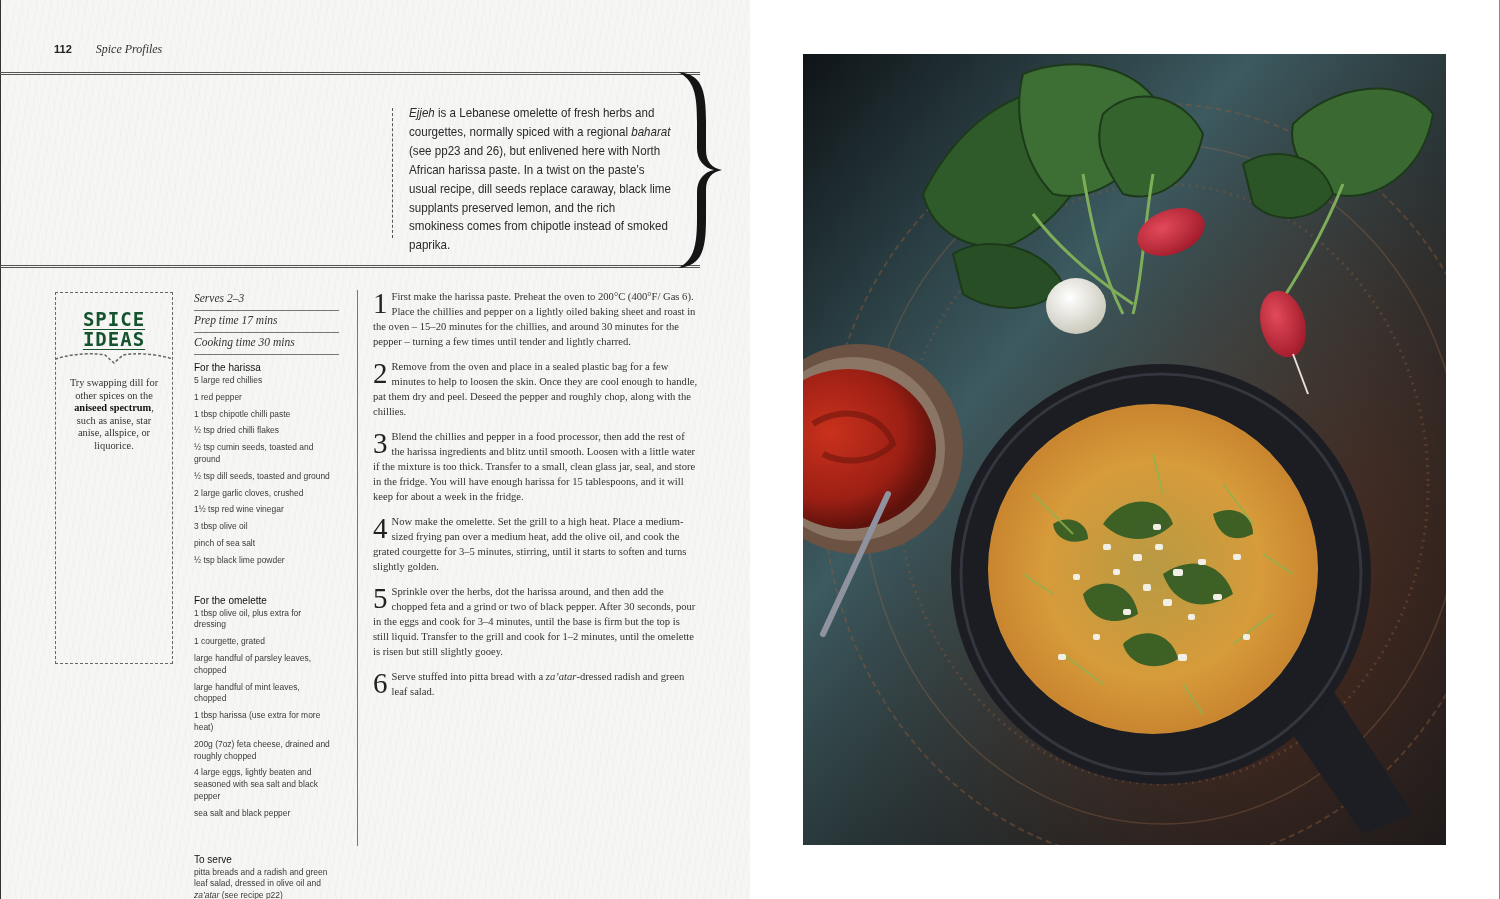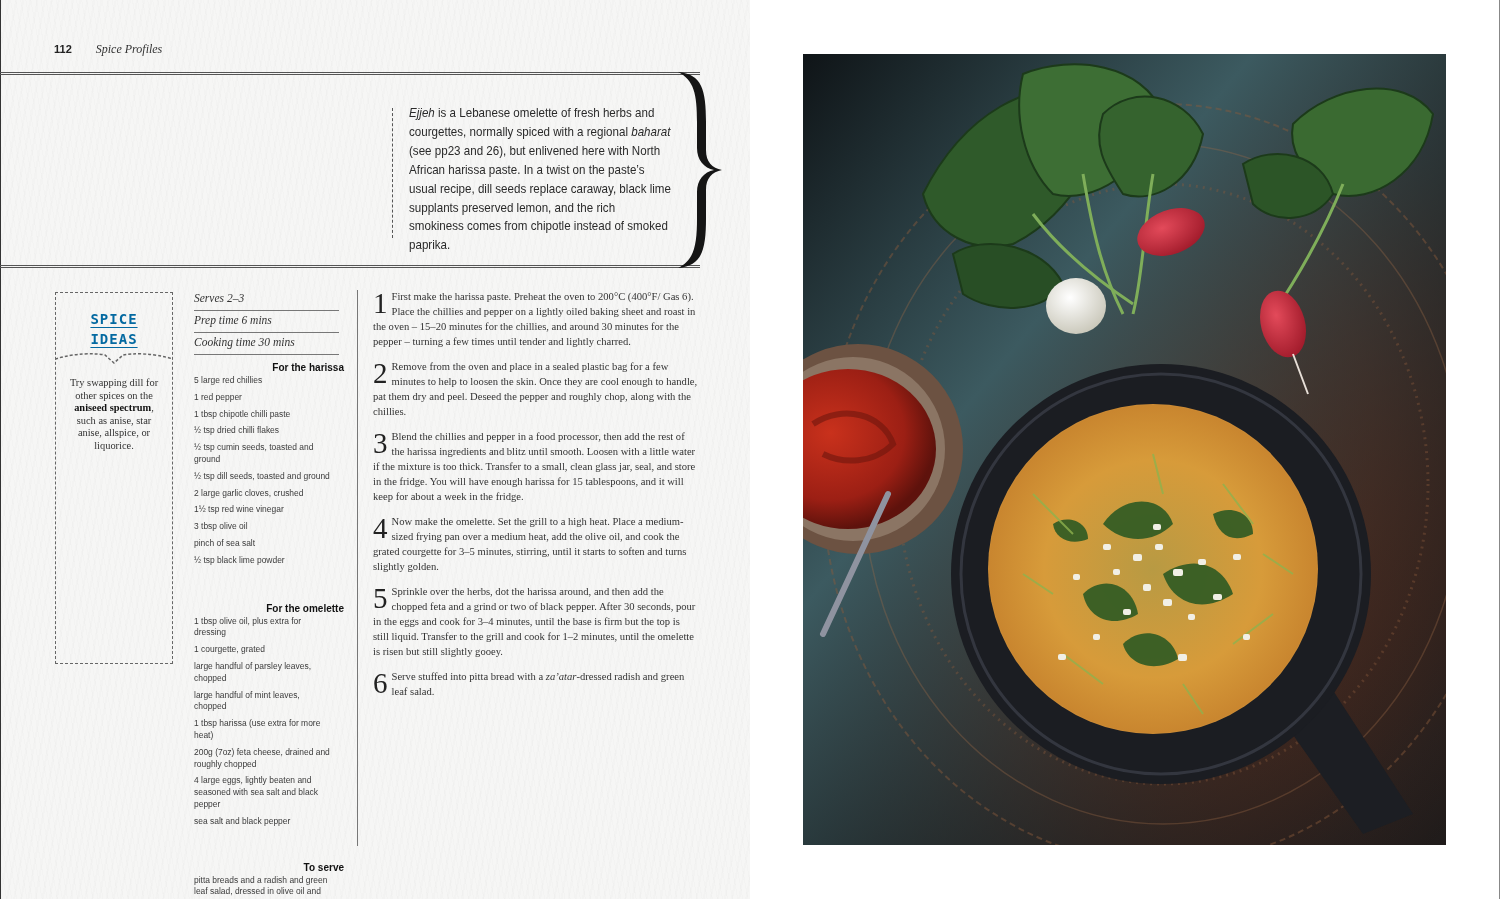--- a/index.html
+++ b/index.html
@@ -77,21 +77,21 @@
       position: absolute; left: 55px; top: 292px; width: 118px; height: 372px;
       border: 1.5px dashed #666;
     }
     .spice-head {
       position: absolute; left: 0; top: 0; width: 100%; height: 70px;
       text-align: center;
     }
     .spice-head .label {
       display: inline-block; margin-top: 16px;
       font-family: "DejaVu Sans Mono", monospace; font-weight: bold;
-      font-size: 14px; line-height: 20px; letter-spacing: 1px; color: #0369a1;
+      font-size: 19px; line-height: 20px; letter-spacing: 1px; color: #14532d;
     }
     .spice-head .label span { display: block; text-decoration: underline; text-underline-offset: 3px; }
     .spice-pointer {
       position: absolute; left: -1px; top: 58px; width: 118px; height: 14px;
     }
     .spice-ideas {
       position: absolute; left: 8px; top: 84px; width: 100px;
       font-family: "Liberation Serif", serif; font-size: 10.4px; line-height: 12.6px;
       color: #333; text-align: center;
     }
@@ -103,21 +103,21 @@
     .meta {
       position: absolute; left: 194px; top: 289px; width: 145px;
       font-family: "Liberation Serif", serif; font-style: italic; font-size: 11.5px; color: #333;
     }
     .meta div { border-bottom: 1.5px solid #777; height: 22px; line-height: 16px; padding-top: 1px; }
     .ingredients {
       position: absolute; left: 194px; top: 362px; width: 150px;
       font-family: "Liberation Sans", sans-serif; font-size: 9.2px; color: #3a3a3a;
     }
     .ingredients .group-title {
-      font-weight: bold; font-size: 10px; color: #111; line-height: 12px; text-align: right;
+      font-weight: normal; font-size: 10px; color: #111; line-height: 12px;
     }
     .ingredients .item { line-height: 11.8px; margin-top: 5px; transform: scaleX(0.92); transform-origin: left; }
     .ingredients .group + .group { margin-top: 16px; }
     .ingredients i { font-style: italic; }
 
     .col-divider {
       position: absolute; left: 357px; top: 290px; height: 556px;
       border-left: 1px solid #777;
     }
 
@@ -190,40 +190,40 @@
   </svg>
   <div class="spice-ideas">
     <div class="idea">
       <span>Try swapping dill for other spices on the </span><b>aniseed spectrum</b><span>, such as anise, star anise, allspice, or liquorice.</span>
     </div>
   </div>
 </div>
 
 <div class="meta">
   <div>Serves 2–3</div>
-  <div>Prep time 6 mins</div>
+  <div>Prep time 17 mins</div>
   <div>Cooking time 30 mins</div>
 </div>
 
 <div class="ingredients">
   <div class="group">
     <div class="group-title">For the harissa</div>
     <div class="item" style="margin-top:1px">5 large red chillies</div>
     <div class="item">1 red pepper</div>
     <div class="item">1 tbsp chipotle chilli paste</div>
     <div class="item">½ tsp dried chilli flakes</div>
     <div class="item">½ tsp cumin seeds, toasted and ground</div>
     <div class="item">½ tsp dill seeds, toasted and ground</div>
     <div class="item">2 large garlic cloves, crushed</div>
     <div class="item">1½ tsp red wine vinegar</div>
     <div class="item">3 tbsp olive oil</div>
     <div class="item">pinch of sea salt</div>
     <div class="item">½ tsp black lime powder</div>
   </div>
-  <div class="group" style="margin-top:36px">
+  <div class="group" style="margin-top:28px">
     <div class="group-title">For the omelette</div>
     <div class="item" style="margin-top:1px">1 tbsp olive oil, plus extra for dressing</div>
     <div class="item">1 courgette, grated</div>
     <div class="item">large handful of parsley leaves, chopped</div>
     <div class="item">large handful of mint leaves, chopped</div>
     <div class="item">1 tbsp harissa (use extra for more heat)</div>
     <div class="item">200g (7oz) feta cheese, drained and roughly chopped</div>
     <div class="item">4 large eggs, lightly beaten and seasoned with sea salt and black pepper</div>
     <div class="item">sea salt and black pepper</div>
   </div>

